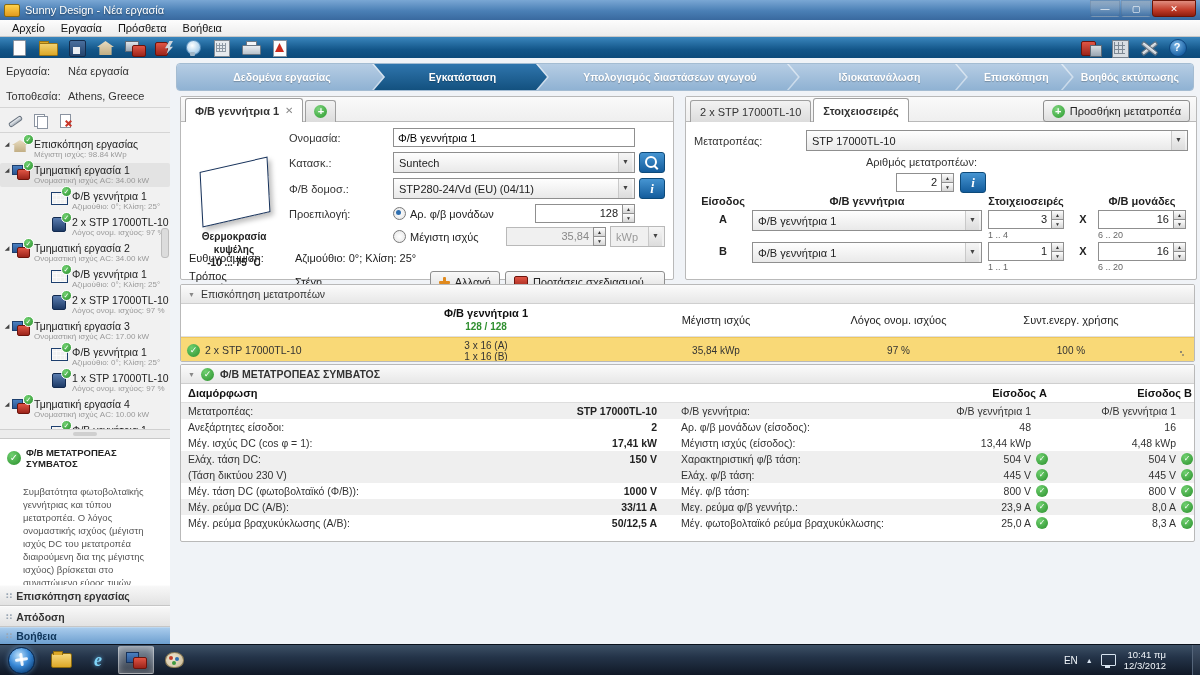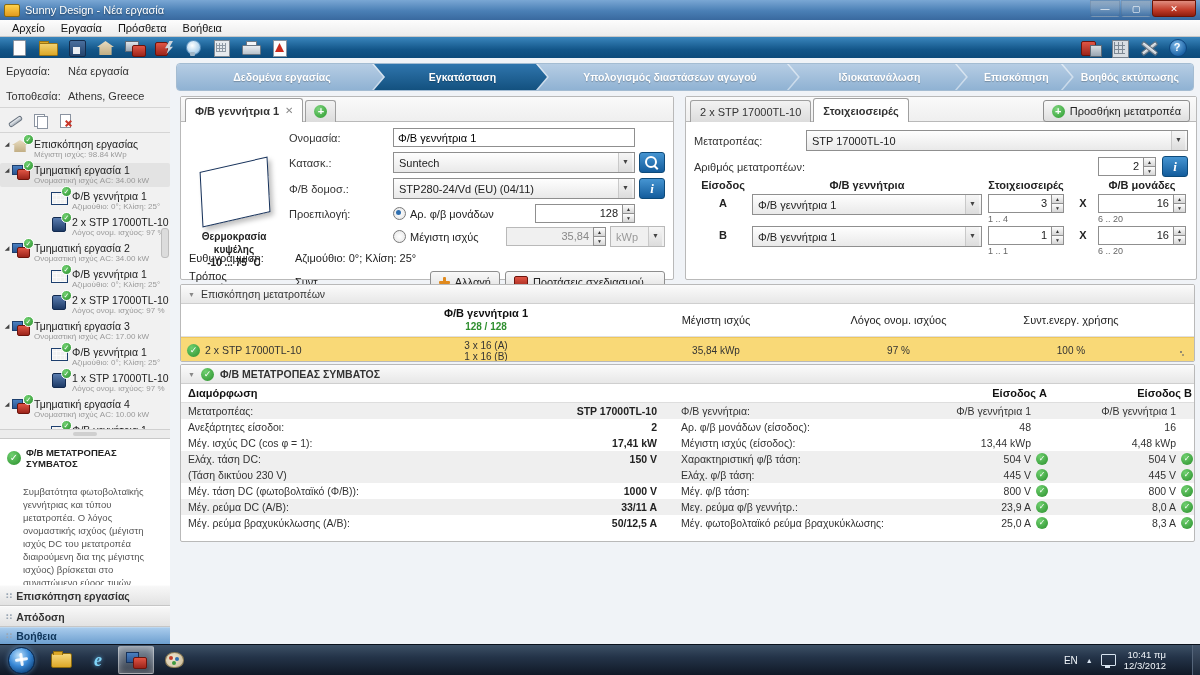--- a/index.html
+++ b/index.html
@@ -601,21 +601,21 @@
                 </div>
             </div>
           </div>
         </div>
         <div class="pv-full">
           <span class="blab">Ευθυγράμμιση:</span>
           <span>Αζιμούθιο: 0°; Κλίση: 25°</span>
         </div>
         <div class="pv-full" style="margin-top:6px;">
           <span class="blab">Τρόπος τοποθέτησης:</span>
-          <span>Συντ</span>
+          <span>Στέγη</span>
           <span style="margin-left:auto;display:flex;gap:5px;">
             <span class="btn">
                 <span class="starico"></span>
                 <span>Αλλαγή</span>
               </span>
             <span class="btn">
                 <span class="invico"></span>
                 <span>Προτάσεις σχεδιασμού ...</span>
               </span>
           </span>
@@ -639,21 +639,21 @@
       <div class="inv-rows">
         <div class="frow">
           <span class="flab" style="width:108px;">Μετατροπέας:</span>
           <div class="fmain">
               <div class="dd" style="flex:1;">
                 <span>STP 17000TL-10</span>
                 <span class="ar">▼</span>
               </div>
             </div>
         </div>
-        <div class="frow" style="margin-bottom:2px;">
+        <div class="frow" style="margin-bottom:2px;flex-direction:column;">
           <span class="flab" style="width:150px;">Αριθμός μετατροπέων:</span>
           <div class="fmain" style="justify-content:flex-end;gap:6px;">
             <div class="spin" style="width:58px;">
               <span class="sv">2</span>
               <span class="sb">
                   <span>▲</span>
                   <span>▼</span>
                 </span>
             </div>
             <span class="bbtn">

